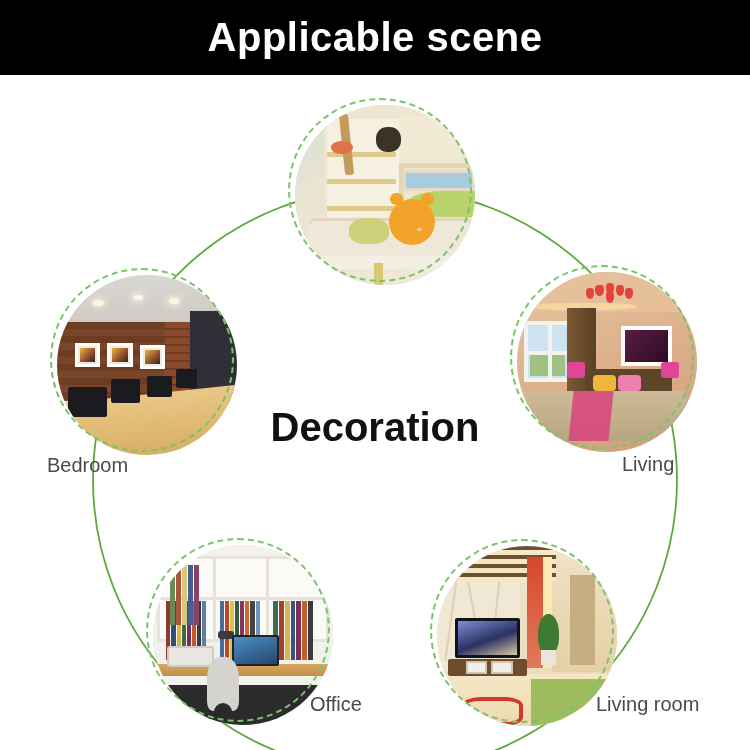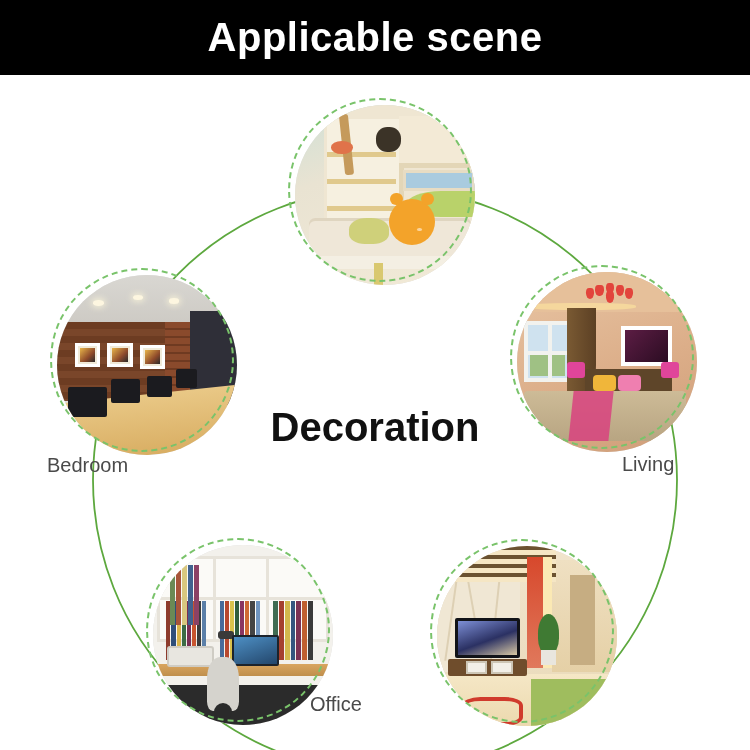--- a/index.html
+++ b/index.html
@@ -410,17 +410,18 @@
           <div class="lv-draw lv-d1"></div>
           <div class="lv-draw lv-d2"></div>
           <div class="lv-tv">
               <div class="lv-tvin"></div>
             </div>
           <div class="lv-rug"></div>
         </div>
       </div>
       <div class="node-ring"></div>
     </div>
+    <div class="node-label" id="label-living">Living room</div>
 
     <div id="center-text">Decoration</div>
 
   </div>
 </div>
 
 </body></html>

